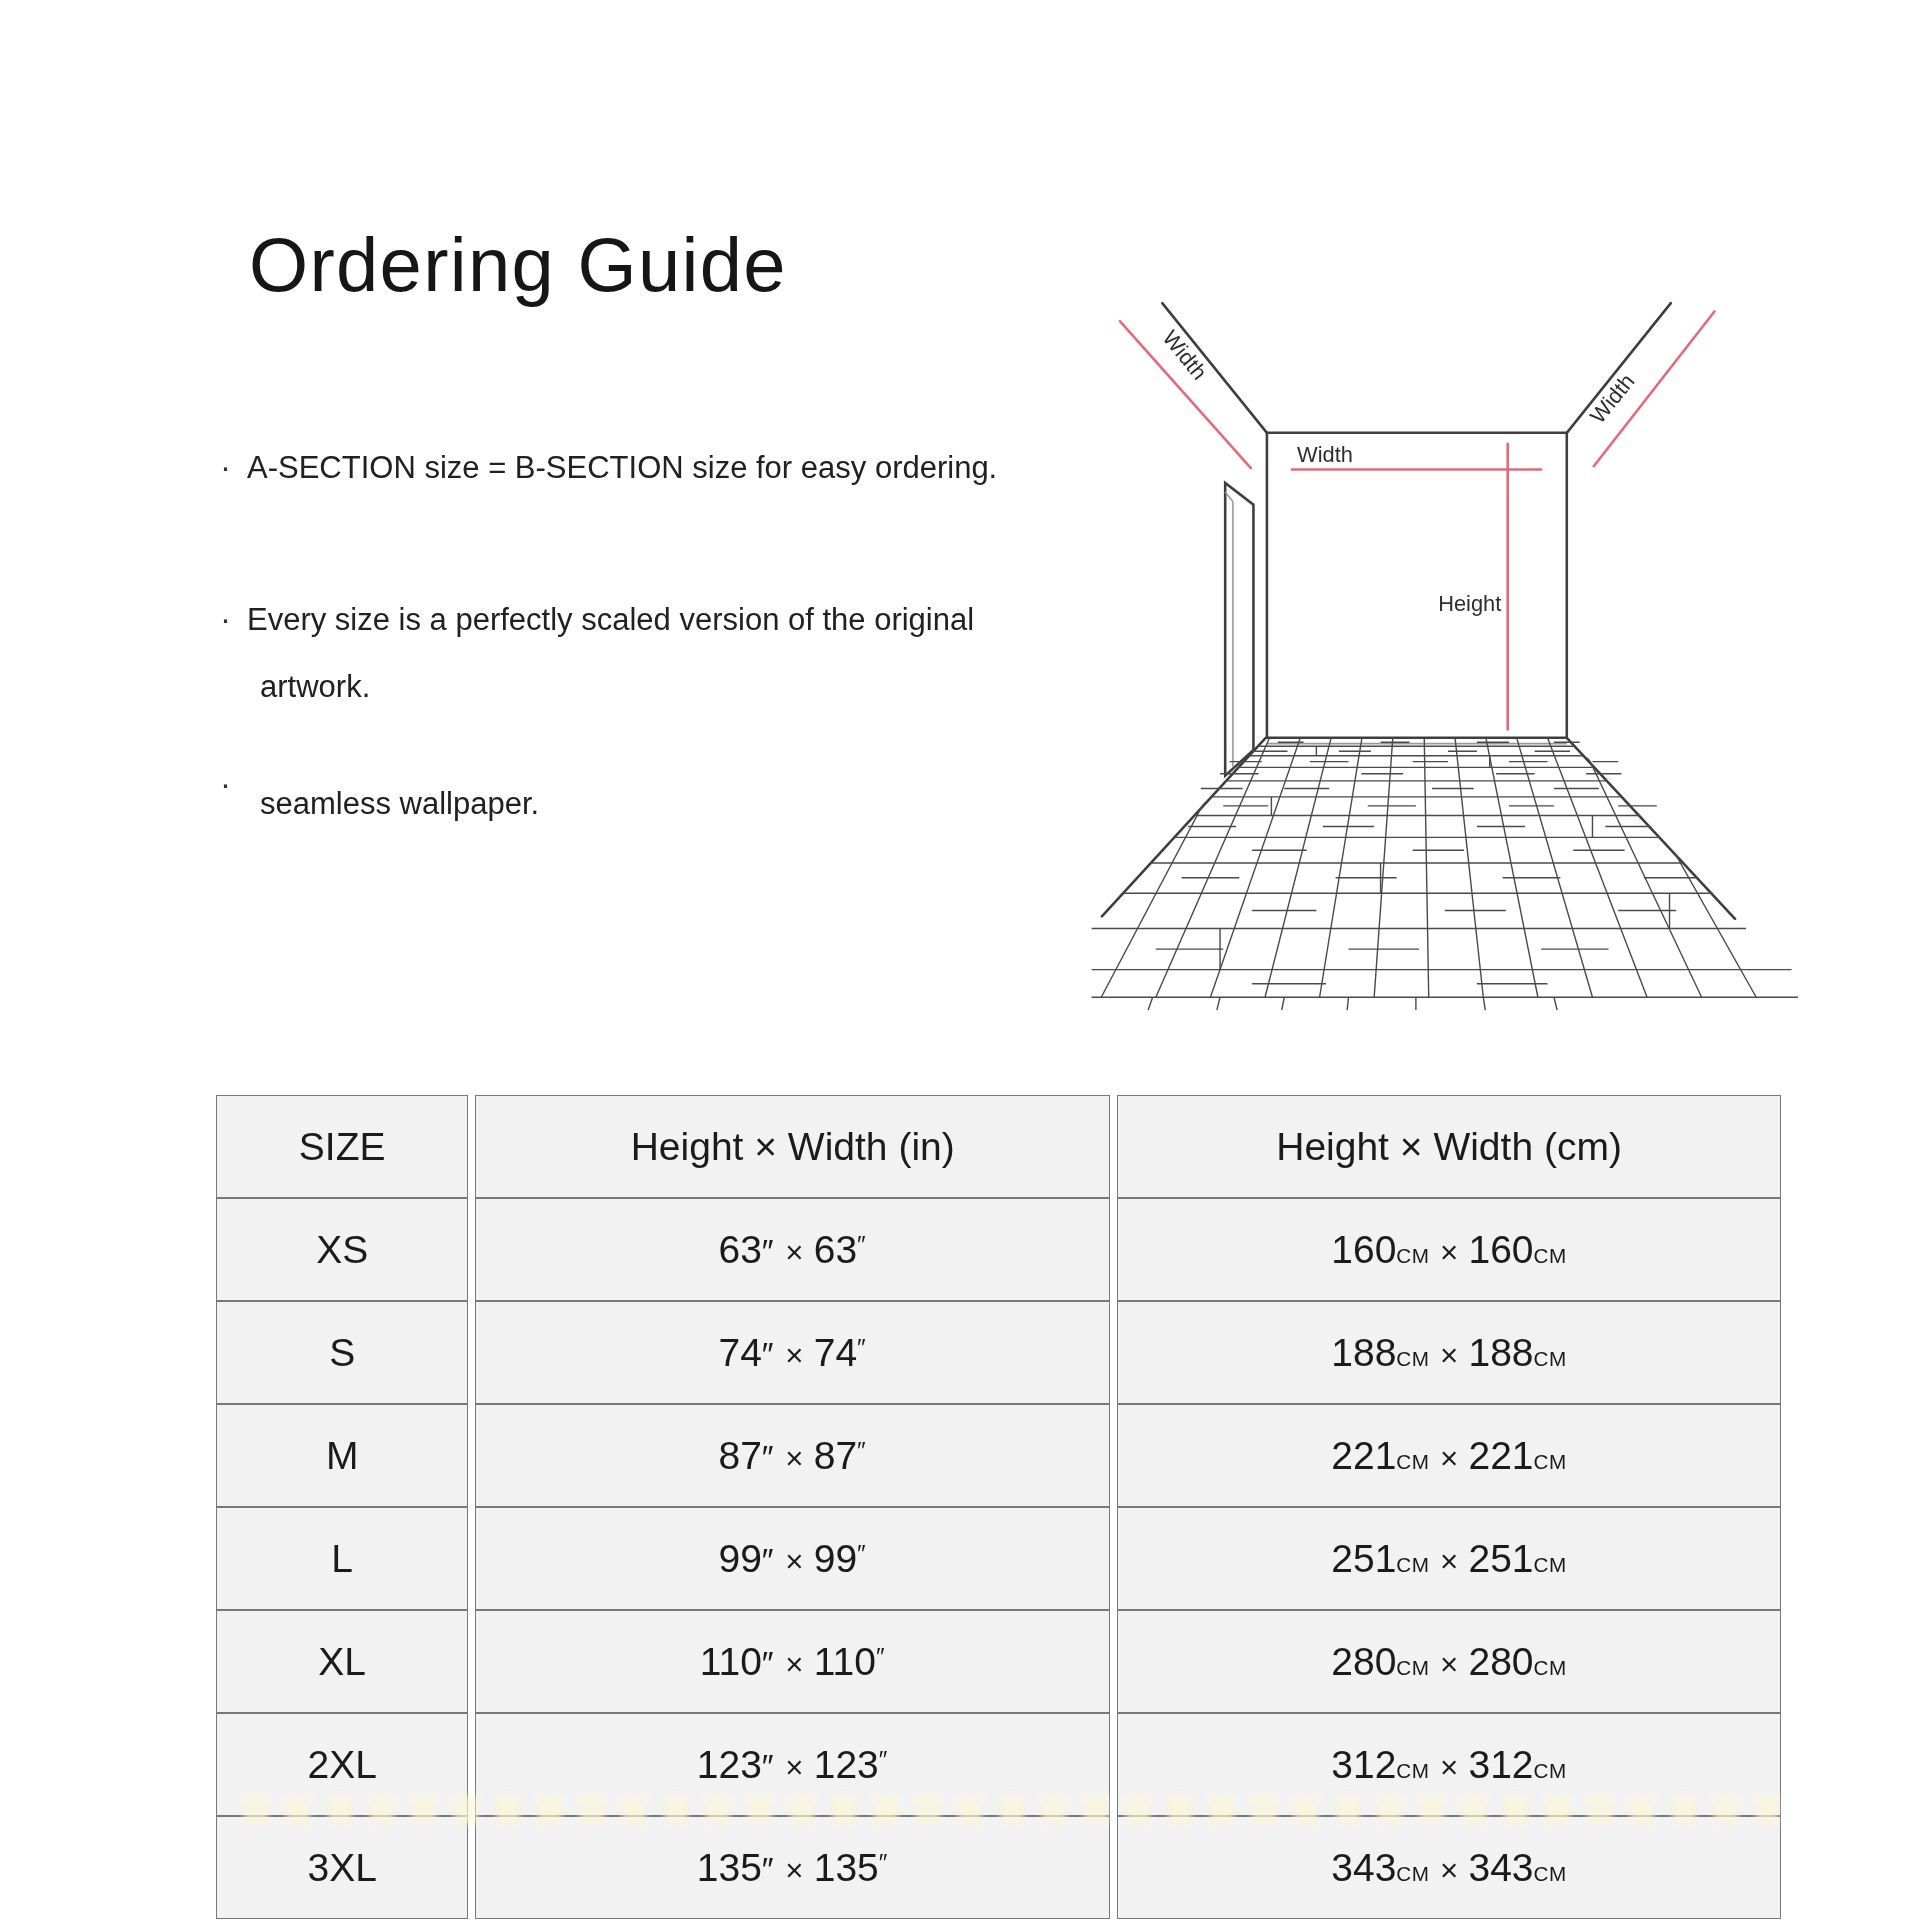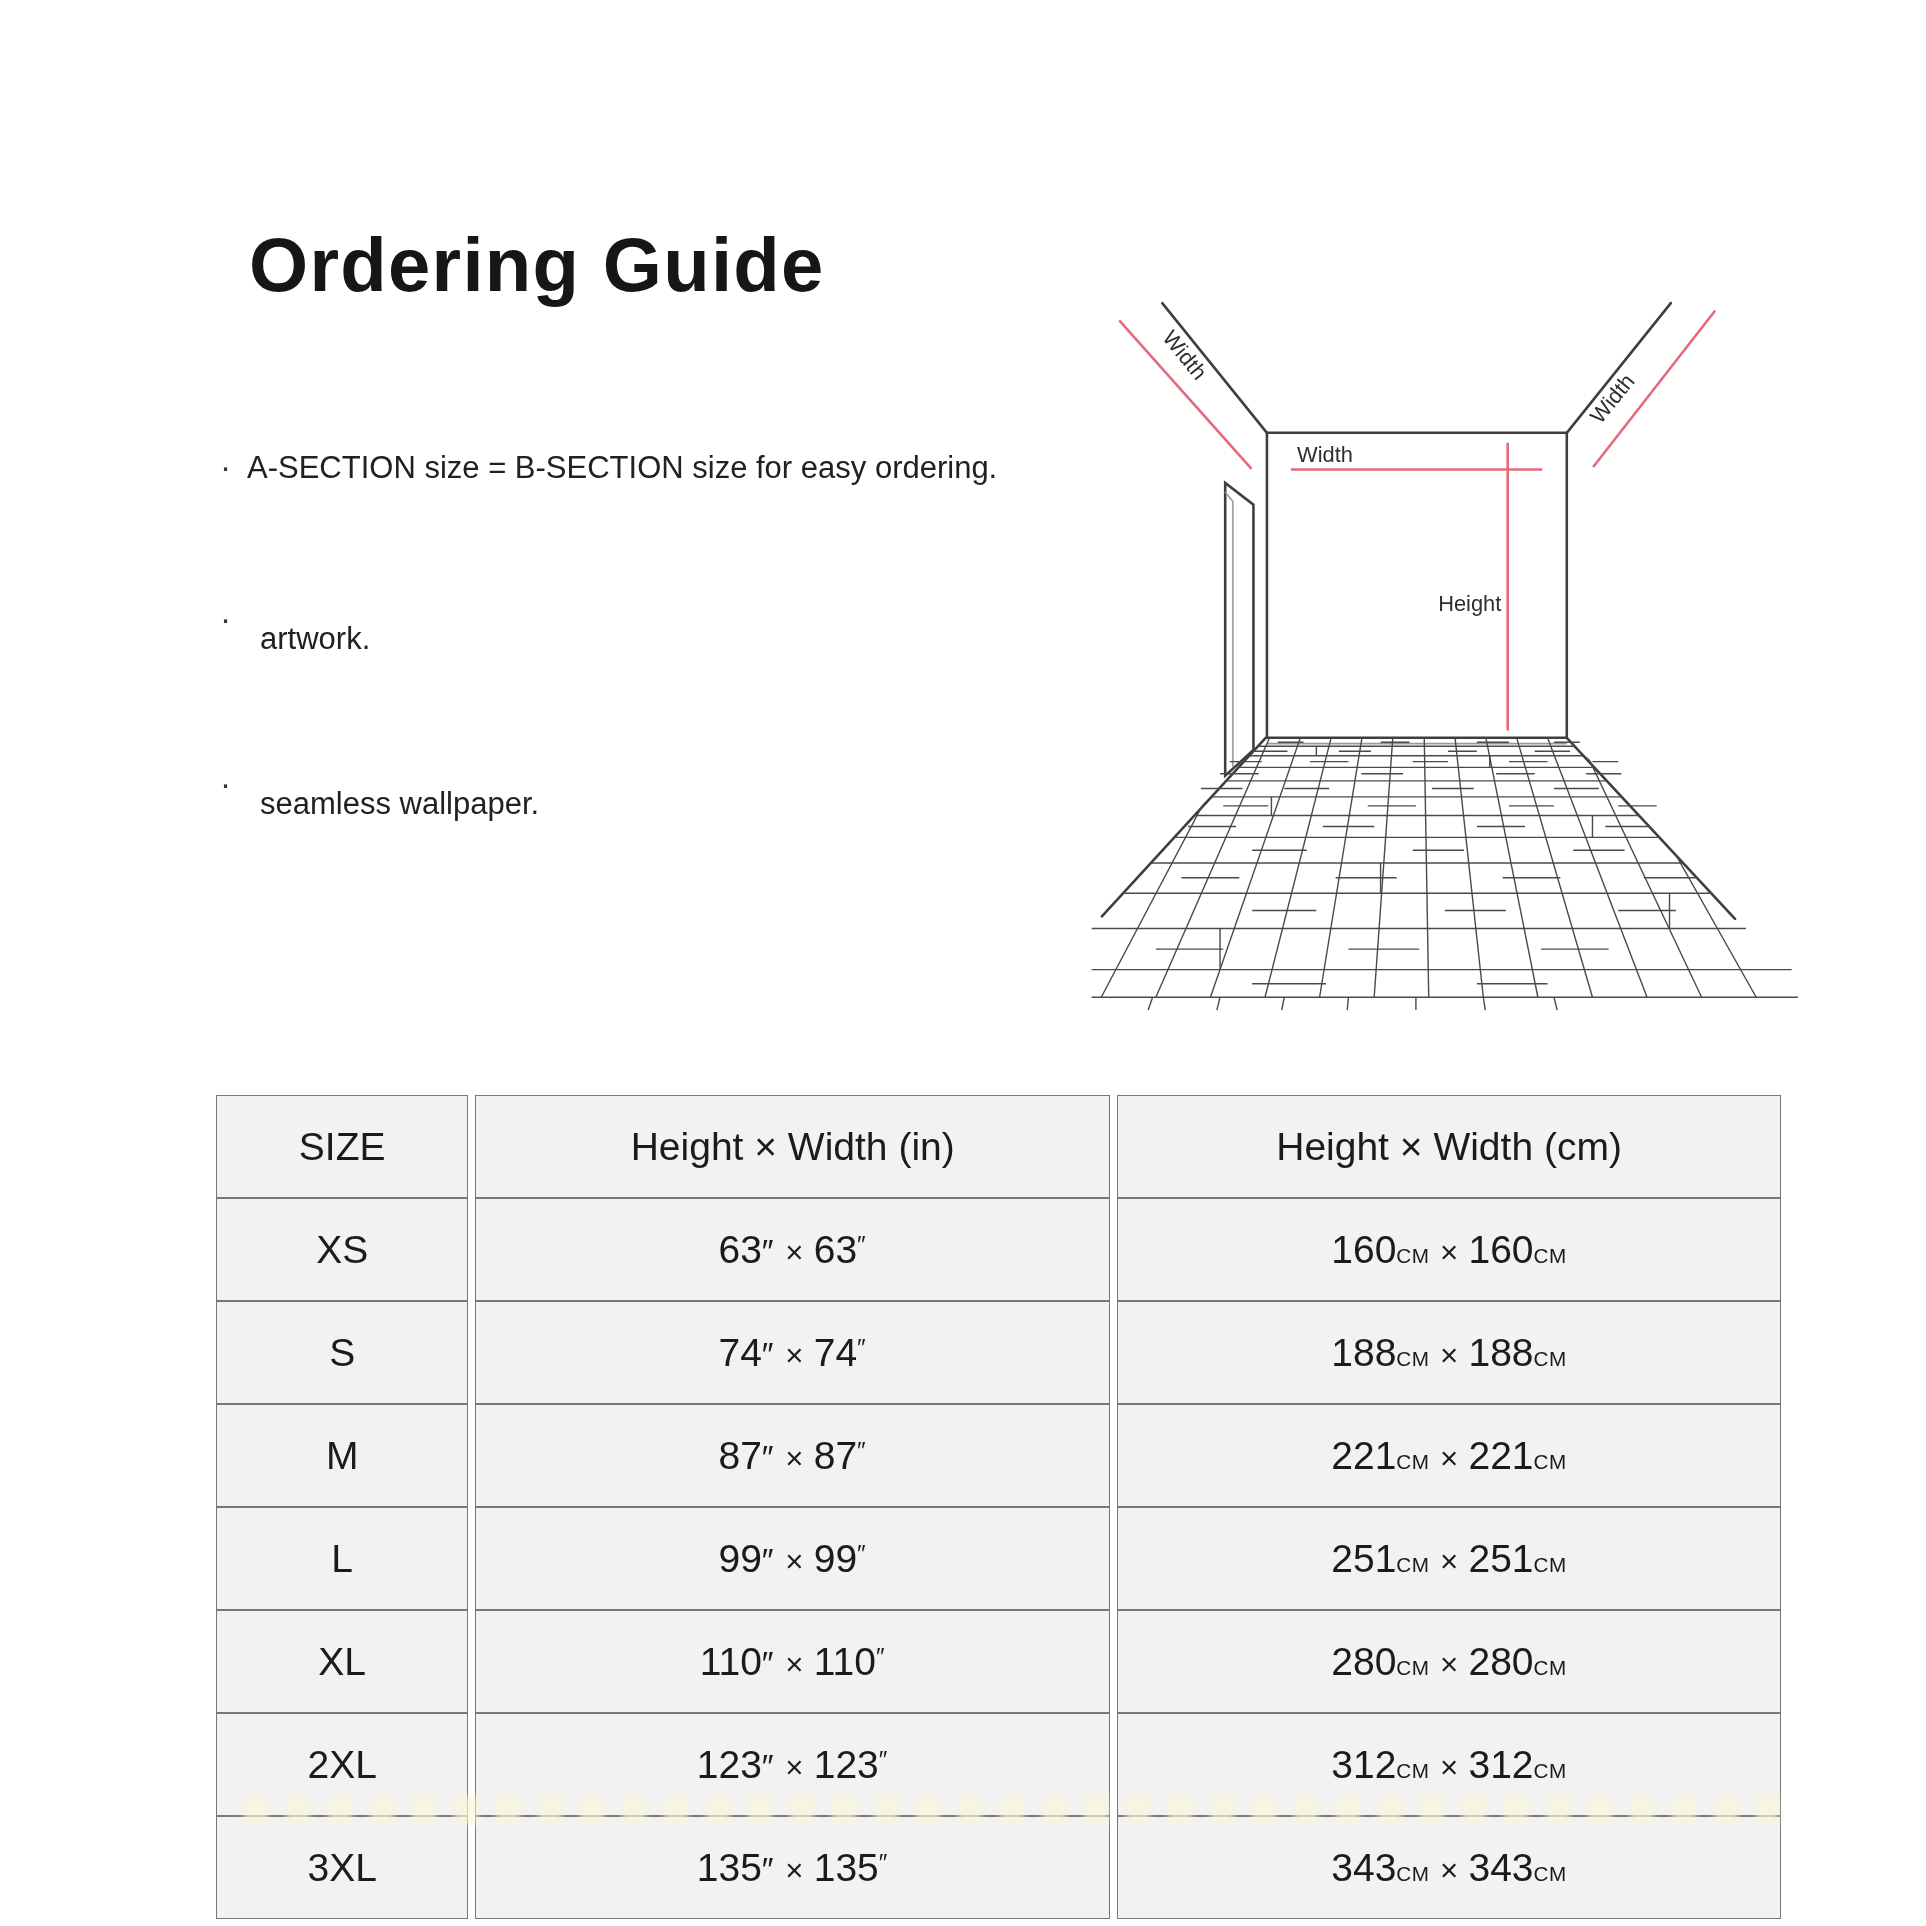--- a/index.html
+++ b/index.html
@@ -3,21 +3,21 @@
 <meta charset="utf-8">
 <style>
   html,body{margin:0;padding:0;background:#ffffff;}
   .canvas{
     position:relative;width:1926px;height:1926px;background:#ffffff;
     font-family:"Liberation Sans", sans-serif;color:#1c1c1c;overflow:hidden;
   }
   
   .page-title{
     position:absolute;left:249px;top:223px;
-    font-size:76px;font-weight:700;letter-spacing:1.3px;color:#161616;line-height:1.1;
+    font-size:76px;font-weight:400;letter-spacing:1.3px;color:#161616;line-height:1.1;
   }
   
   .note{position:absolute;left:247px;font-size:31px;line-height:48px;font-weight:300;color:#212121;}
   .note .marker{position:absolute;left:-27px;top:-1.3px;font-size:33px;color:#333;}
   .note .note-line2{padding-left:13px;margin-top:19px;}
   .note1{top:444px;}
   .note2{top:596px;}
   .note3{top:761px;}
   
   .diagram{position:absolute;left:1085px;top:289px;width:726px;height:732px;}
@@ -56,20 +56,21 @@
 <div class="canvas">
 
   <div class="page-title">Ordering Guide</div>
 
   <div class="note note1">
     <span class="marker">·</span>
     <div class="note-line">A-SECTION size = B-SECTION size for easy ordering.</div>
   </div>
   <div class="note note2">
     <span class="marker">·</span>
+    <div class="note-line">Every size is a perfectly scaled version of the original</div>
     <div class="note-line note-line2">artwork.</div>
   </div>
   <div class="note note3">
     <span class="marker">·</span>
     <div class="note-line note-line2">seamless wallpaper.</div>
   </div>
 
   <svg class="diagram" viewBox="1690 450 1130 1140" xmlns="http://www.w3.org/2000/svg">
     <defs>
       <clipPath id="floorClip">

